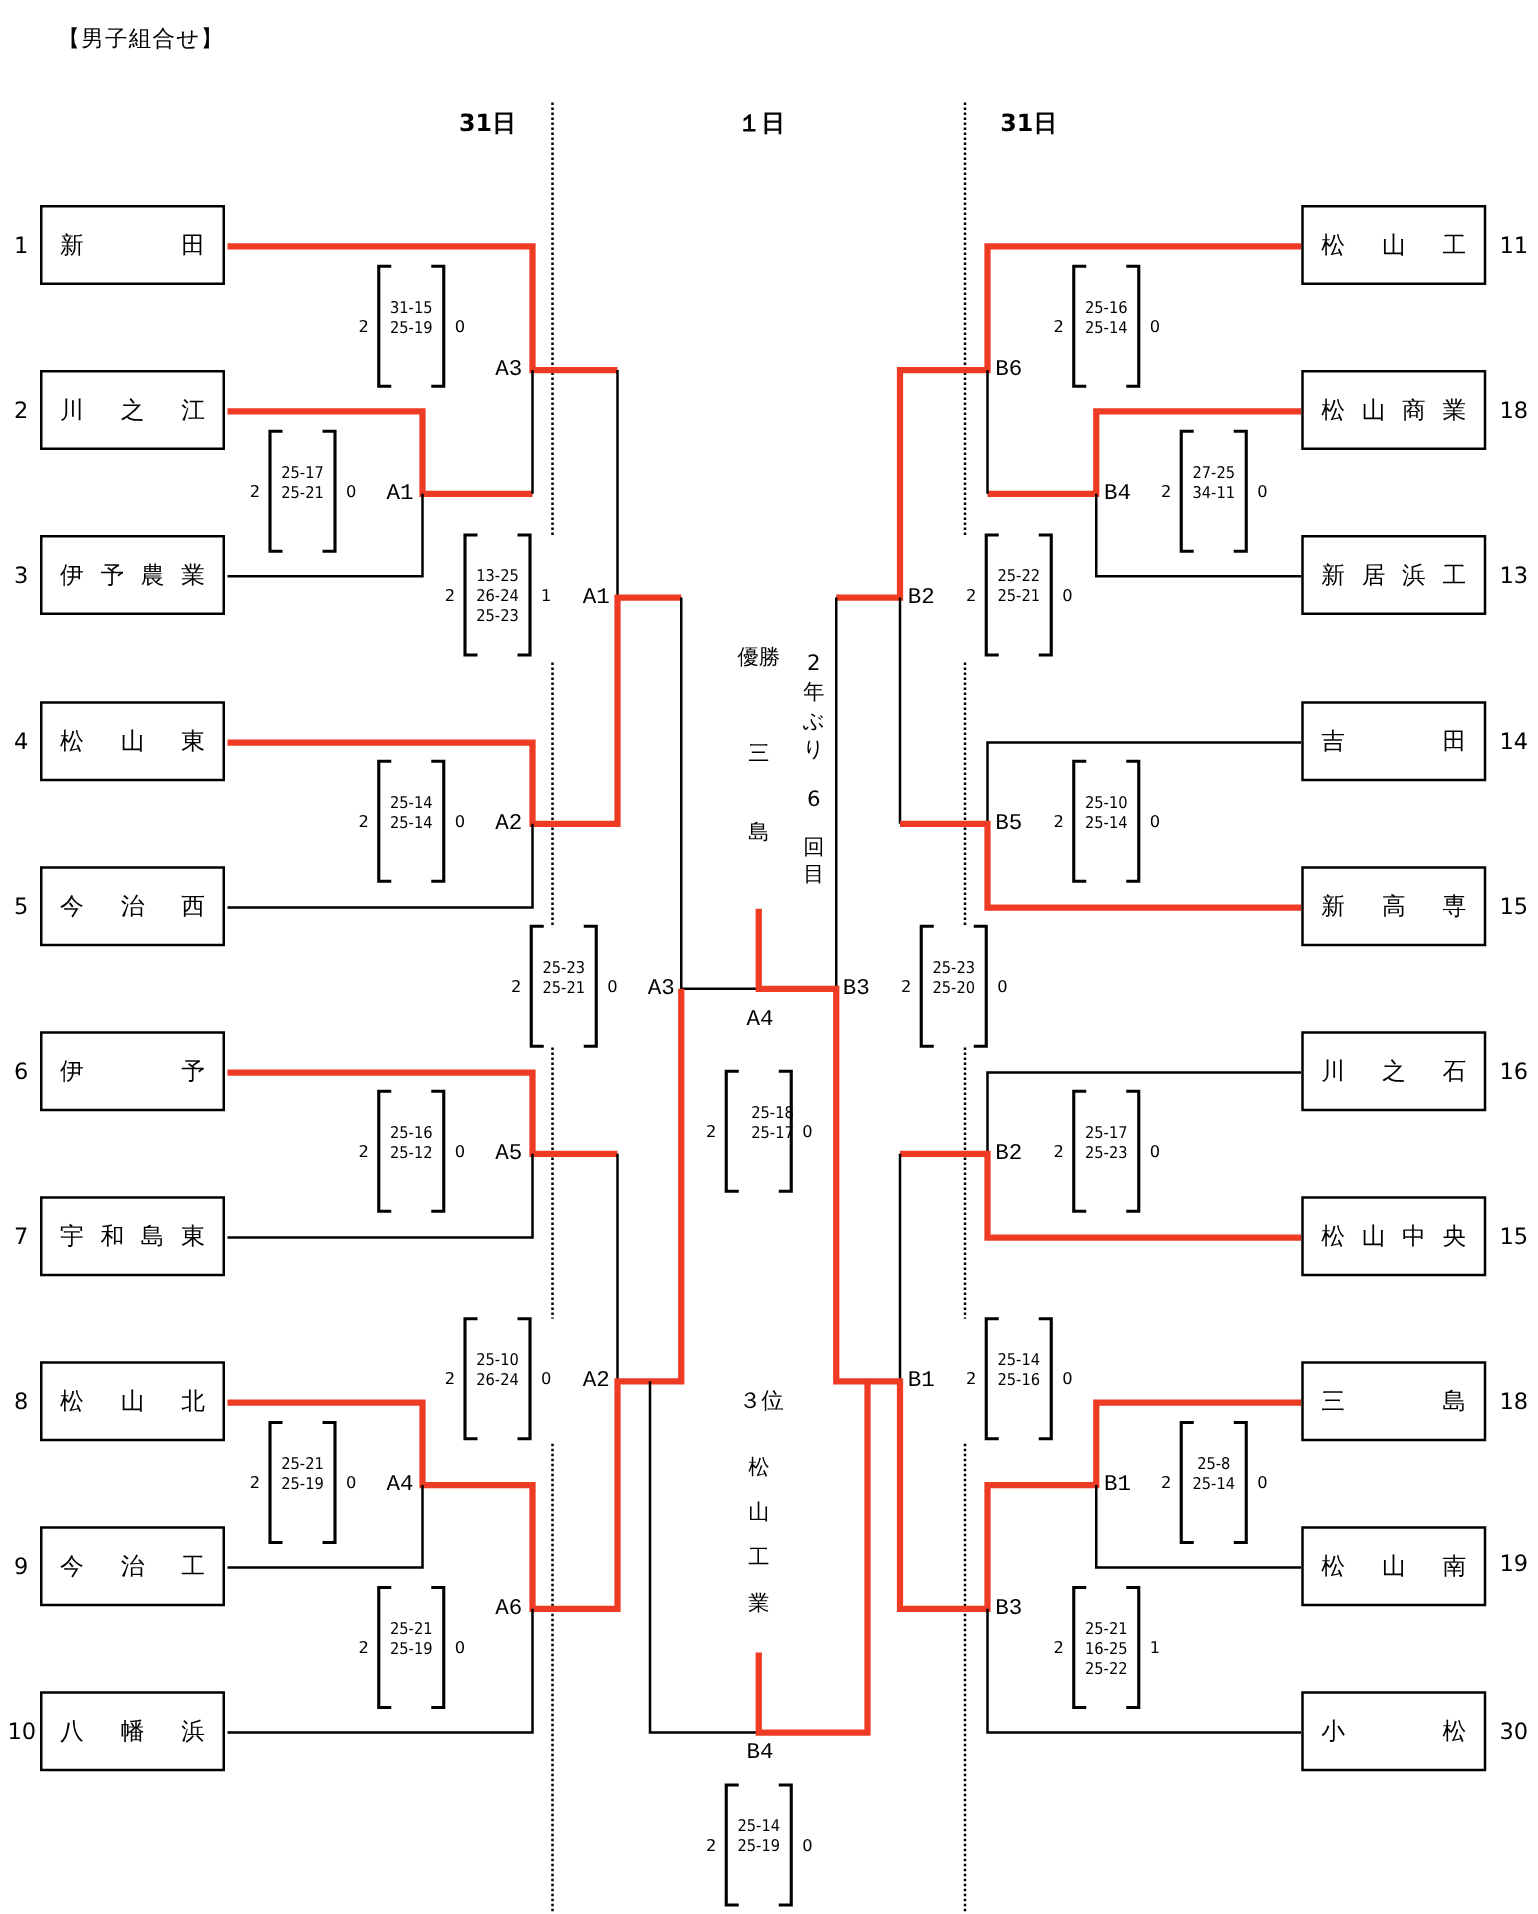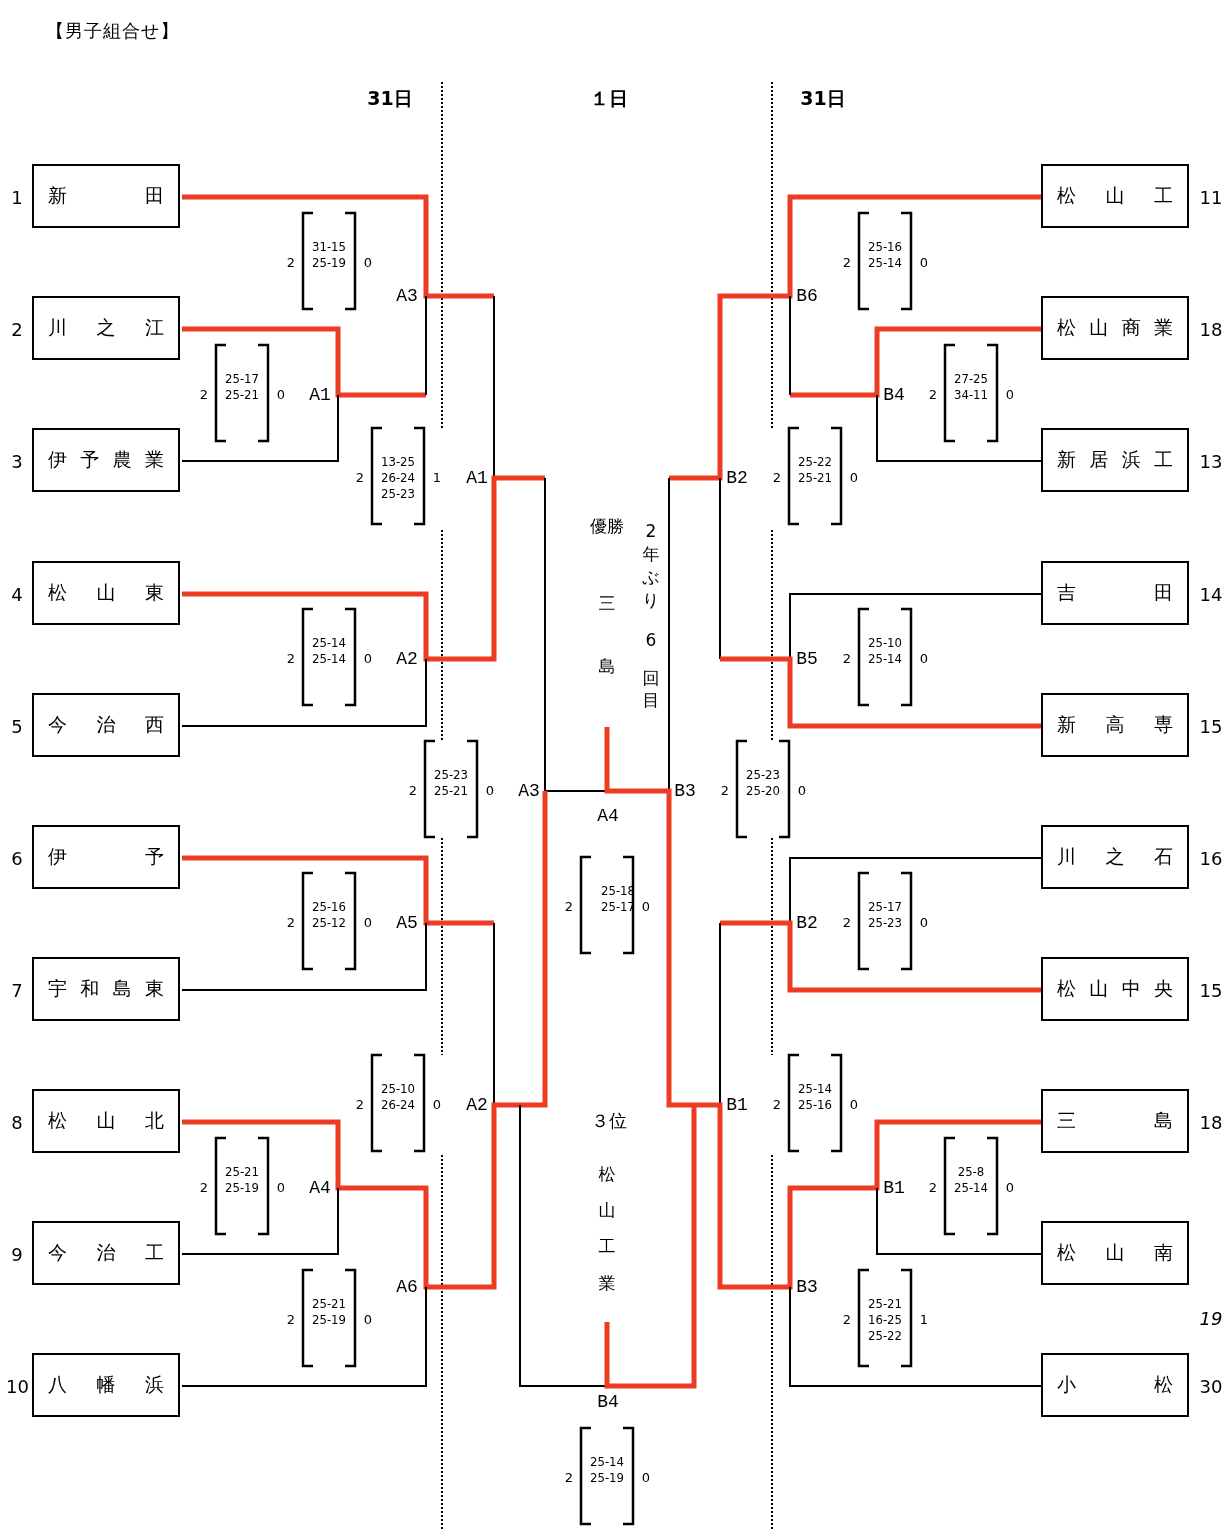--- a/index.html
+++ b/index.html
@@ -256,21 +256,21 @@
       </div>
     </div>
     <div class="seed r" style="top: 1122px;">18</div>
     <div class="team-box" style="left: 1041px; top: 1221px;">
       <div class="team-name">
         <span>松</span>
         <span>山</span>
         <span>南</span>
       </div>
     </div>
-    <div class="seed r" style="top: 1318px; font-style: italic;">19</div>
+    <div class="seed r" style="top: 1251px;">19</div>
     <div class="team-box" style="left: 1041px; top: 1353px;">
       <div class="team-name">
         <span>小</span>
         <span>松</span>
       </div>
     </div>
     <div class="seed r" style="top: 1386px;">30</div>
   </div>
 <div id="matches">
     <div class="score" style="left: 329px; top: 255px;">

